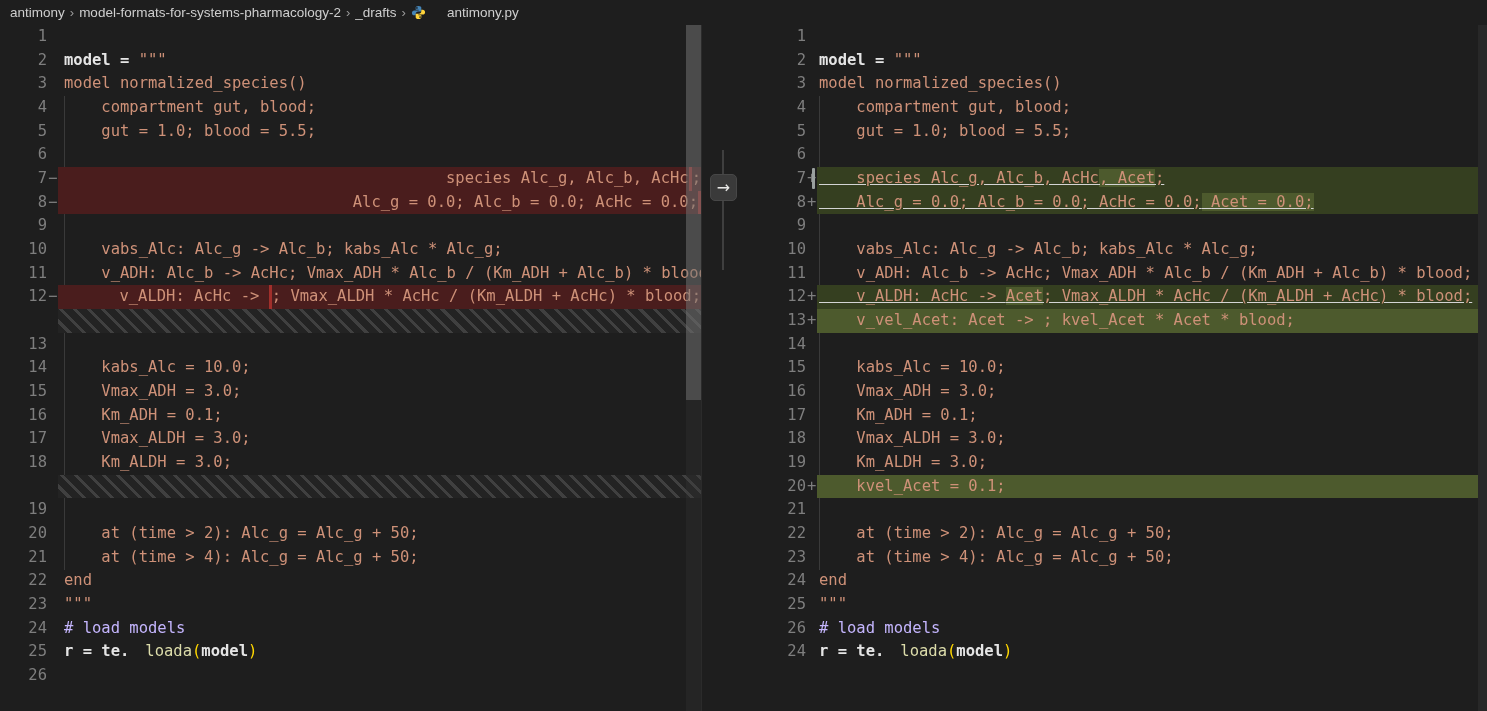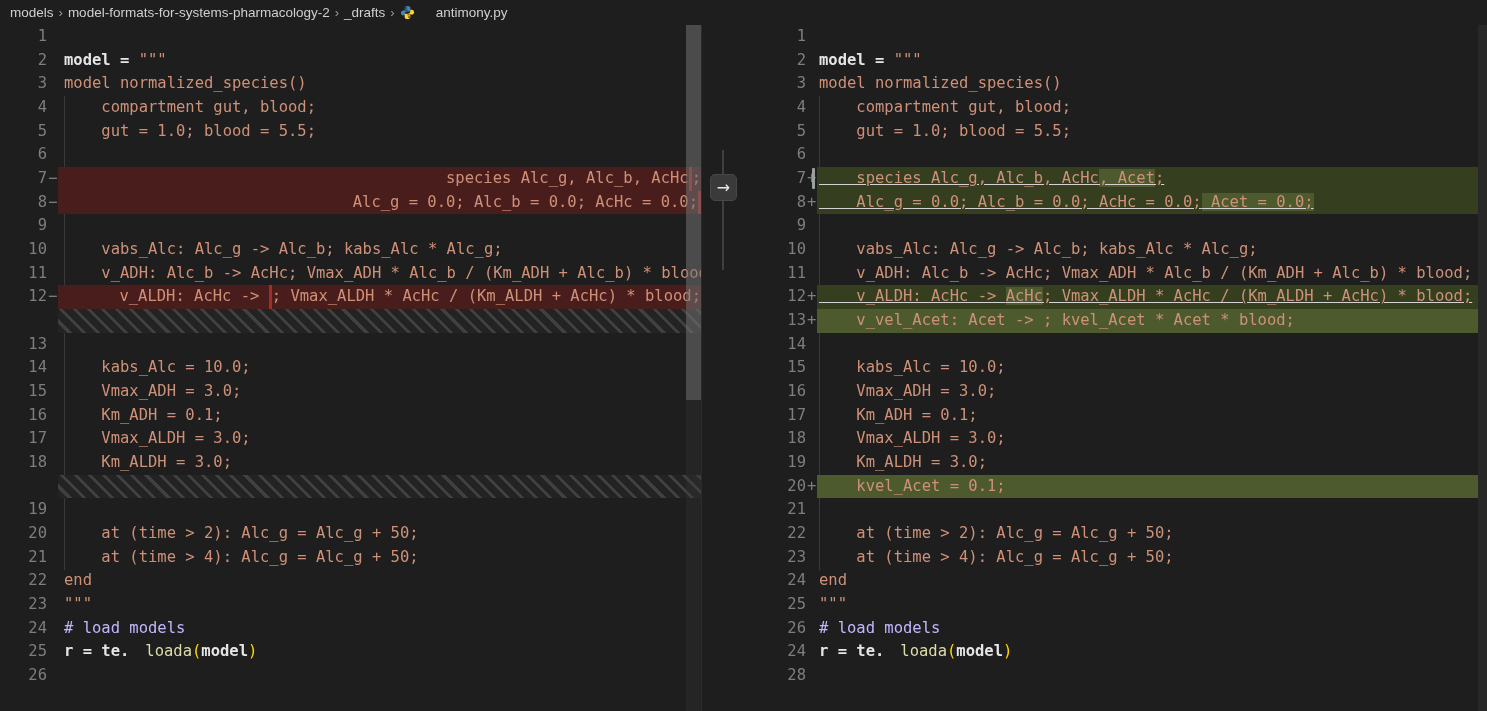--- a/index.html
+++ b/index.html
@@ -58,21 +58,21 @@
   #left-scrollbar{position:absolute;left:686px;top:25px;width:15px;height:686px;background:rgba(58,58,58,0.28);z-index:4;}
   #left-scrollbar .thumb{position:absolute;left:0;top:0;width:15px;height:375px;background:rgba(140,140,140,0.38);}
   #right-scrollbar{position:absolute;left:1478px;top:25px;width:9px;height:686px;background:#282828;z-index:4;}
 </style>
 </head>
 <body>
 
 <div id="window">
 
   <div id="breadcrumbs">
-    <span class="crumb">models</span>
+    <span class="crumb">antimony</span>
     <span class="crumb-sep">›</span>
     <span class="crumb">model-formats-for-systems-pharmacology-2</span>
     <span class="crumb-sep">›</span>
     <span class="crumb">_drafts</span>
     <span class="crumb-sep">›</span>
     <span class="file-crumb">
       <span class="pyicon">
         <svg viewBox="0 0 16 16" width="15" height="15">
           <path fill="#4584b6" d="M8 1C6 1 5 1.8 5 3v2h3.2v.8H3.5C2 5.8 1 6.9 1 8.4S2 11 3.5 11H5V9.3C5 7.9 6.1 6.8 7.5 6.8H11V3c0-1.2-1-2-3-2z"></path>
           <circle fill="#1e1e1e" cx="6.3" cy="3.1" r=".9"></circle>
@@ -367,21 +367,21 @@
           <span class="ln">11</span>
           <span class="sign"></span>
           <div class="band">
             <div class="code"><span class="seg s">    v_ADH: Alc_b -&gt; AcHc; Vmax_ADH * Alc_b / (Km_ADH + Alc_b) * blood;</span></div>
           </div>
         </div>
         <div class="row added">
           <span class="ln">12</span>
           <span class="sign">+</span>
           <div class="band">
-            <div class="code"><span class="seg s">    v_ALDH: AcHc -&gt; </span><span class="seg s hl">AcHc</span><span class="seg s">; Vmax_ALDH * AcHc / (Km_ALDH + AcHc) * blood;</span></div>
+            <div class="code"><span class="seg s">    v_ALDH: AcHc -&gt; </span><span class="seg s hl">Acet</span><span class="seg s">; Vmax_ALDH * AcHc / (Km_ALDH + AcHc) * blood;</span></div>
           </div>
         </div>
         <div class="row addedstrong">
           <span class="ln">13</span>
           <span class="sign">+</span>
           <div class="band">
             <div class="code"><span class="seg s">    v_vel_Acet: Acet -&gt; ; kvel_Acet * Acet * blood;</span></div>
           </div>
         </div>
         <div class="row ">
@@ -473,27 +473,20 @@
           <span class="sign"></span>
           <div class="band">
             <div class="code"><span class="seg c"># load models</span></div>
           </div>
         </div>
         <div class="row ">
           <span class="ln">24</span>
           <span class="sign"></span>
           <div class="band">
             <div class="code"><span class="seg p">r = te.</span><span class="seg f">loada</span><span class="seg g">(</span><span class="seg p">model</span><span class="seg g">)</span></div>
-          </div>
-        </div>
-        <div class="row ">
-          <span class="ln">28</span>
-          <span class="sign"></span>
-          <div class="band">
-            <div class="code"></div>
           </div>
         </div>
       </div>
   </div>
 
   <div id="left-scrollbar">
     <div class="thumb"></div>
   </div>
   <div id="right-scrollbar"></div>
 

